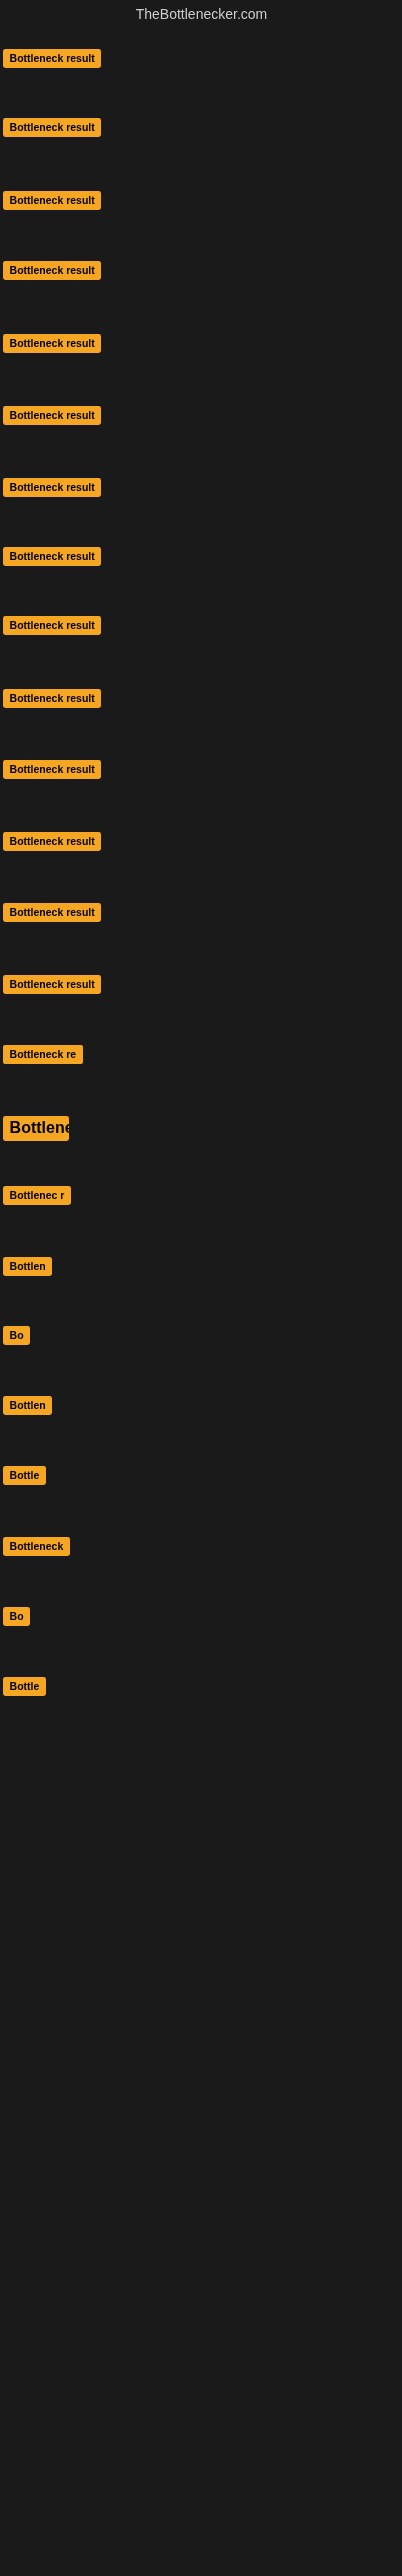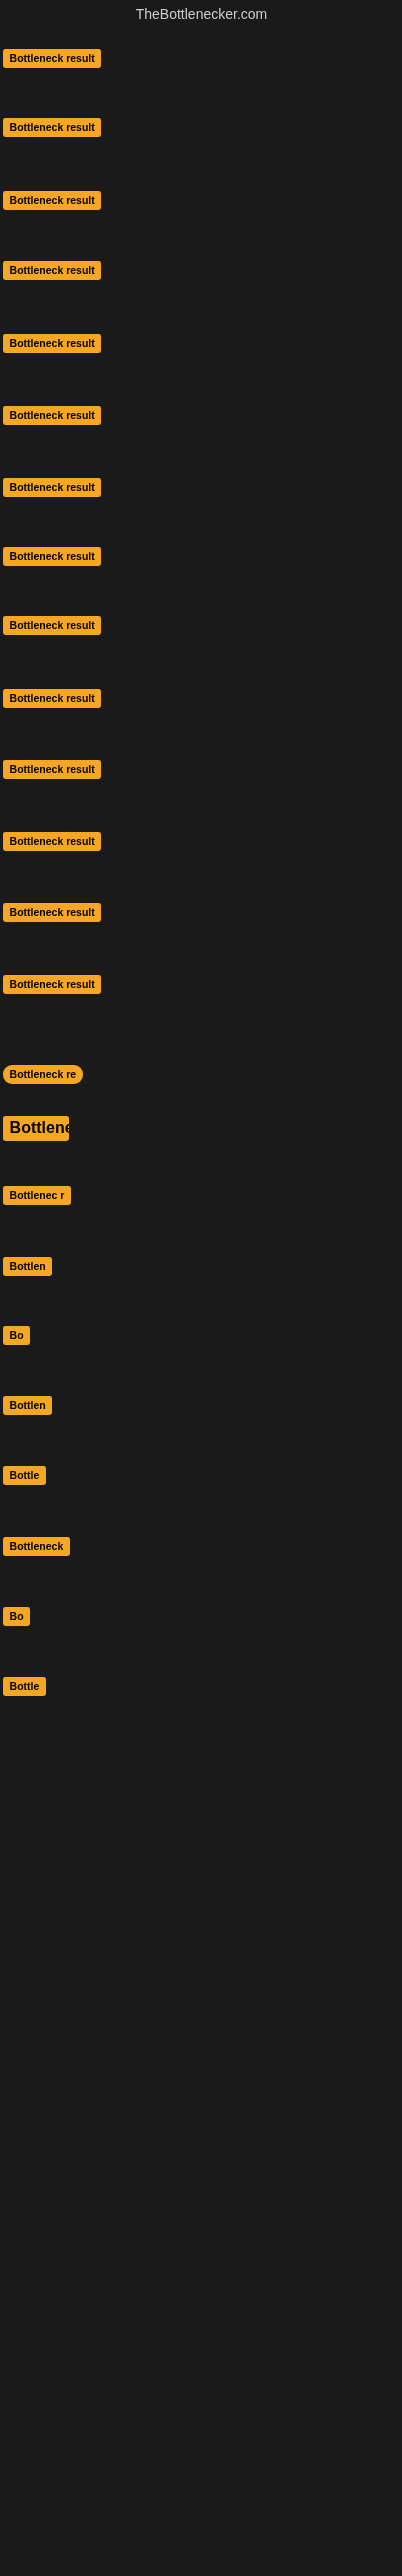--- a/index.html
+++ b/index.html
@@ -38,21 +38,21 @@
       <div style="position: absolute; top: 331px; left: 0px; padding: 3.2px;"><div style="display: inline-block; background-color: rgb(245, 166, 35); color: rgb(0, 0, 0); font-size: 10.5px; font-weight: bold; padding: 3.2px 6.4px; border-radius: 2.4px; white-space: nowrap; overflow: hidden; max-width: 105px; cursor: pointer;">Bottleneck result</div></div>
       <div style="position: absolute; top: 403px; left: 0px; padding: 3.2px;"><div style="display: inline-block; background-color: rgb(245, 166, 35); color: rgb(0, 0, 0); font-size: 10.5px; font-weight: bold; padding: 3.2px 6.4px; border-radius: 2.4px; white-space: nowrap; overflow: hidden; max-width: 105px; cursor: pointer;">Bottleneck result</div></div>
       <div style="position: absolute; top: 475px; left: 0px; padding: 3.2px;"><div style="display: inline-block; background-color: rgb(245, 166, 35); color: rgb(0, 0, 0); font-size: 10.5px; font-weight: bold; padding: 3.2px 6.4px; border-radius: 2.4px; white-space: nowrap; overflow: hidden; max-width: 105px; cursor: pointer;">Bottleneck result</div></div>
       <div style="position: absolute; top: 544px; left: 0px; padding: 3.2px;"><div style="display: inline-block; background-color: rgb(245, 166, 35); color: rgb(0, 0, 0); font-size: 10.5px; font-weight: bold; padding: 3.2px 6.4px; border-radius: 2.4px; white-space: nowrap; overflow: hidden; max-width: 105px; cursor: pointer;">Bottleneck result</div></div>
       <div style="position: absolute; top: 613px; left: 0px; padding: 3.2px;"><div style="display: inline-block; background-color: rgb(245, 166, 35); color: rgb(0, 0, 0); font-size: 10.5px; font-weight: bold; padding: 3.2px 6.4px; border-radius: 2.4px; white-space: nowrap; overflow: hidden; max-width: 105px; cursor: pointer;">Bottleneck result</div></div>
       <div style="position: absolute; top: 686px; left: 0px; padding: 3.2px;"><div style="display: inline-block; background-color: rgb(245, 166, 35); color: rgb(0, 0, 0); font-size: 10.5px; font-weight: bold; padding: 3.2px 6.4px; border-radius: 2.4px; white-space: nowrap; overflow: hidden; max-width: 105px; cursor: pointer;">Bottleneck result</div></div>
       <div style="position: absolute; top: 757px; left: 0px; padding: 3.2px;"><div style="display: inline-block; background-color: rgb(245, 166, 35); color: rgb(0, 0, 0); font-size: 10.5px; font-weight: bold; padding: 3.2px 6.4px; border-radius: 2.4px; white-space: nowrap; overflow: hidden; max-width: 105px; cursor: pointer;">Bottleneck result</div></div>
       <div style="position: absolute; top: 829px; left: 0px; padding: 3.2px;"><div style="display: inline-block; background-color: rgb(245, 166, 35); color: rgb(0, 0, 0); font-size: 10.5px; font-weight: bold; padding: 3.2px 6.4px; border-radius: 2.4px; white-space: nowrap; overflow: hidden; max-width: 105px; cursor: pointer;">Bottleneck result</div></div>
       <div style="position: absolute; top: 900px; left: 0px; padding: 3.2px;"><div style="display: inline-block; background-color: rgb(245, 166, 35); color: rgb(0, 0, 0); font-size: 10.5px; font-weight: bold; padding: 3.2px 6.4px; border-radius: 2.4px; white-space: nowrap; overflow: hidden; max-width: 105px; cursor: pointer;">Bottleneck result</div></div>
       <div style="position: absolute; top: 972px; left: 0px; padding: 3.2px;"><div style="display: inline-block; background-color: rgb(245, 166, 35); color: rgb(0, 0, 0); font-size: 10.5px; font-weight: bold; padding: 3.2px 6.4px; border-radius: 2.4px; white-space: nowrap; overflow: hidden; max-width: 105px; cursor: pointer;">Bottleneck result</div></div>
-      <div style="position: absolute; top: 1042px; left: 0px; padding: 3.2px;"><div style="display: inline-block; background-color: rgb(245, 166, 35); color: rgb(0, 0, 0); font-size: 10.5px; font-weight: bold; padding: 3.2px 6.4px; border-radius: 9px; white-space: nowrap; overflow: hidden; max-width: 81px; cursor: pointer; margin-top: 20px;">Bottleneck re</div></div>
+      <div style="position: absolute; top: 1042px; left: 0px; padding: 3.2px;"><div style="display: inline-block; background-color: rgb(245, 166, 35); color: rgb(0, 0, 0); font-size: 10.5px; font-weight: bold; padding: 3.2px 6.4px; border-radius: 2px; white-space: nowrap; overflow: hidden; max-width: 81px; cursor: pointer;">Bottleneck re</div></div>
       <div style="position: absolute; top: 1113px; left: 0px; padding: 3.2px;"><div style="display: inline-block; background-color: rgb(245, 166, 35); color: rgb(0, 0, 0); font-size: 16px; font-weight: bold; padding: 3.2px 6.4px; border-radius: 2.4px; white-space: nowrap; overflow: hidden; max-width: 66px; cursor: pointer;">Bottlene</div></div>
       <div style="position: absolute; top: 1183px; left: 0px; padding: 3.2px;"><div style="display: inline-block; background-color: rgb(245, 166, 35); color: rgb(0, 0, 0); font-size: 10.5px; font-weight: bold; padding: 3.2px 6.4px; border-radius: 2.4px; white-space: nowrap; overflow: hidden; max-width: 76px; cursor: pointer;">Bottlenec r</div></div>
       <div style="position: absolute; top: 1254px; left: 0px; padding: 3.2px;"><div style="display: inline-block; background-color: rgb(245, 166, 35); color: rgb(0, 0, 0); font-size: 10.5px; font-weight: bold; padding: 3.2px 6.4px; border-radius: 2.4px; white-space: nowrap; overflow: hidden; max-width: 60px; cursor: pointer;">Bottlen</div></div>
       <div style="position: absolute; top: 1323px; left: 0px; padding: 3.2px;"><div style="display: inline-block; background-color: rgb(245, 166, 35); color: rgb(0, 0, 0); font-size: 10.5px; font-weight: bold; padding: 3.2px 6.4px; border-radius: 2.4px; white-space: nowrap; overflow: hidden; max-width: 32px; cursor: pointer;">Bo</div></div>
       <div style="position: absolute; top: 1393px; left: 0px; padding: 3.2px;"><div style="display: inline-block; background-color: rgb(245, 166, 35); color: rgb(0, 0, 0); font-size: 10.5px; font-weight: bold; padding: 3.2px 6.4px; border-radius: 2.4px; white-space: nowrap; overflow: hidden; max-width: 60px; cursor: pointer;">Bottlen</div></div>
       <div style="position: absolute; top: 1463px; left: 0px; padding: 3.2px;"><div style="display: inline-block; background-color: rgb(245, 166, 35); color: rgb(0, 0, 0); font-size: 10.5px; font-weight: bold; padding: 3.2px 6.4px; border-radius: 2.4px; white-space: nowrap; overflow: hidden; max-width: 52px; cursor: pointer;">Bottle</div></div>
       <div style="position: absolute; top: 1534px; left: 0px; padding: 3.2px;"><div style="display: inline-block; background-color: rgb(245, 166, 35); color: rgb(0, 0, 0); font-size: 10.5px; font-weight: bold; padding: 3.2px 6.4px; border-radius: 2.4px; white-space: nowrap; overflow: hidden; max-width: 71px; cursor: pointer;">Bottleneck</div></div>
       <div style="position: absolute; top: 1604px; left: 0px; padding: 3.2px;"><div style="display: inline-block; background-color: rgb(245, 166, 35); color: rgb(0, 0, 0); font-size: 10.5px; font-weight: bold; padding: 3.2px 6.4px; border-radius: 2.4px; white-space: nowrap; overflow: hidden; max-width: 32px; cursor: pointer;">Bo</div></div>
       <div style="position: absolute; top: 1674px; left: 0px; padding: 3.2px;"><div style="display: inline-block; background-color: rgb(245, 166, 35); color: rgb(0, 0, 0); font-size: 10.5px; font-weight: bold; padding: 3.2px 6.4px; border-radius: 2.4px; white-space: nowrap; overflow: hidden; max-width: 52px; cursor: pointer;">Bottle</div></div>
     </div>

